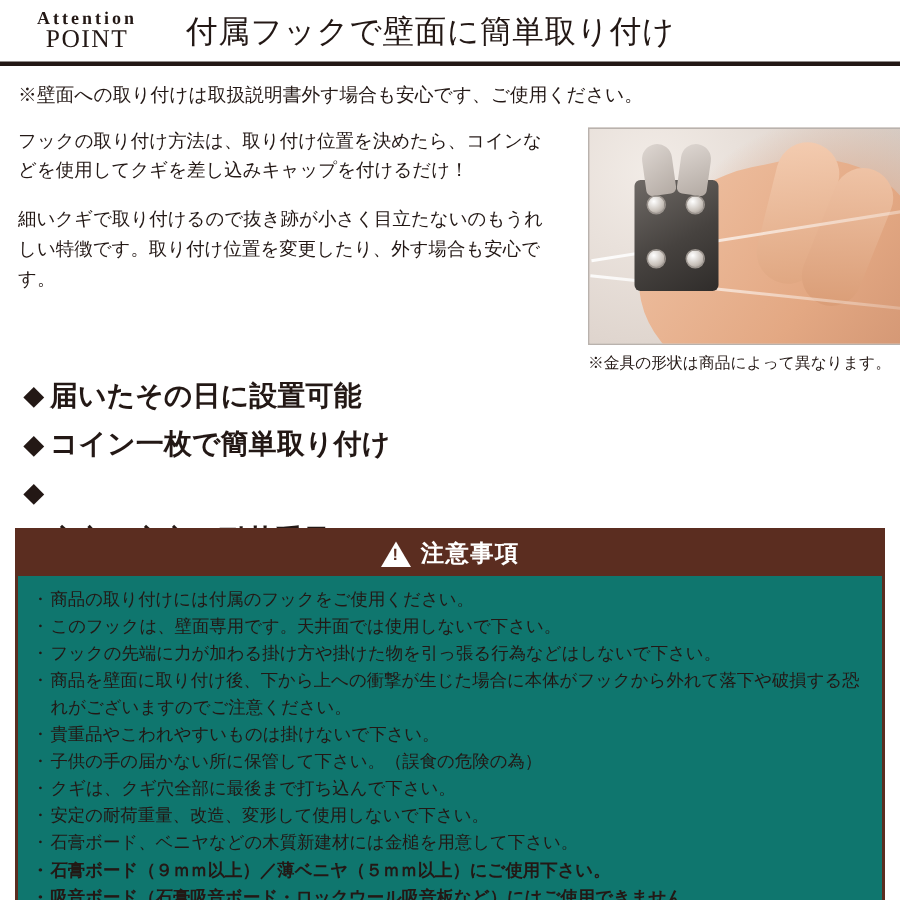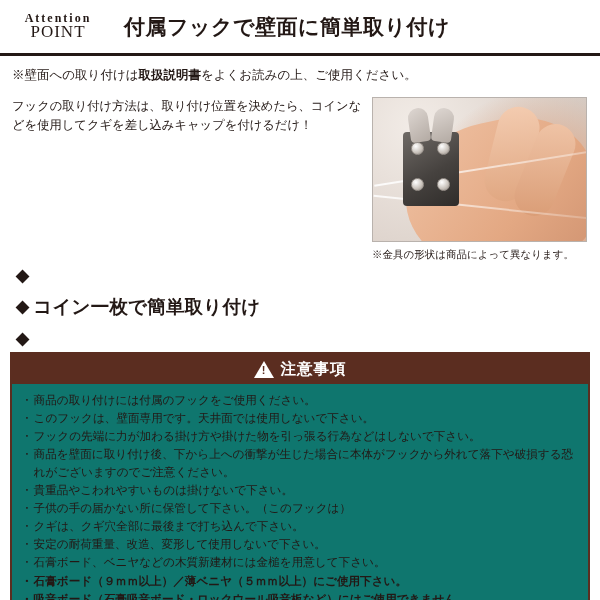--- a/index.html
+++ b/index.html
@@ -8,21 +8,21 @@
     background:#ffffff;
     font-family:"Liberation Sans", sans-serif;
     color:#231815;
     overflow:hidden;
   }
   .page{position:relative;width:600px;height:600px;}
 
   
   .header{
     display:flex;align-items:center;
-    height:56px;
+    height:44px;
     border-bottom:3px solid #231815;
     padding:0 0 0 6px;
     box-sizing:border-box;
   }
   .attention-logo{
     width:104px;
     text-align:center;
     line-height:1.05;
     flex:0 0 auto;
   }
@@ -38,39 +38,40 @@
     font-family:"Liberation Serif", serif;
     font-size:17px;
     font-weight:400;
     letter-spacing:1px;
     color:#231815;
     display:block;
     margin-top:-2px;
   }
   .header-title{
     font-size:21px;
-    font-weight:700;
+    font-weight:400;
     letter-spacing:0.5px;
     margin-left:14px;
   }
 
   
   .note-line{
     margin:11px 12px 0 12px;
     font-size:12.5px;
     line-height:1.4;
   }
   .note-line .strong{
-    font-weight:700;
+    font-weight:400;
   }
 
   
   .body-sec{
     display:flex;
     margin:12px 12px 0 12px;
+    gap:20px;
   }
   .body-left{
     width:352px;
     flex:0 0 auto;
   }
   .para{
     font-size:12.3px;
     line-height:1.62;
     margin:0 0 13px 0;
   }
@@ -242,26 +243,27 @@
 
   <div class="header">
     <div class="attention-logo">
       <span class="a-top">Attention</span>
       <span class="a-bot">POINT</span>
     </div>
     <div class="header-title">付属フックで壁面に簡単取り付け</div>
   </div>
 
   <div class="note-line">
-    <span>※壁面への取り付けは</span><span class="strong">取扱説明書</span><span>をよくお読みの上、ご使用ください。</span>
+    <span>※壁面への取り付けは</span><span class="strong">取扱説明書</span><span>外す場合も安心です、ご使用ください。</span>
   </div>
 
   <div class="body-sec">
     <div class="body-left">
       <p class="para">フックの取り付け方法は、取り付け位置を決めたら、コインなどを使用してクギを差し込みキャップを付けるだけ！</p>
+      <p class="para">細いクギで取り付けるので抜き跡が小さく目立たないのもうれしい特徴です。取り付け位置を変更したり、外す場合も安心です。</p>
     </div>
     <div class="body-right">
       <div class="photo">
         <div class="bg"></div>
         <div class="hand"></div>
         <div class="finger finger1"></div>
         <div class="finger finger2"></div>
         <div class="wire"></div>
         <div class="wire2"></div>
         <div class="bracket">
@@ -273,20 +275,21 @@
           <div class="screw s4"></div>
         </div>
       </div>
       <div class="photo-cap">※金具の形状は商品によって異なります。</div>
     </div>
   </div>
 
   <div class="bullets">
     <div class="bullet">
       <span class="dia">◆</span>
+      <span>届いたその日に設置可能</span>
     </div>
     <div class="bullet">
       <span class="dia">◆</span>
       <span>コイン一枚で簡単取り付け</span>
     </div>
     <div class="bullet">
       <span class="dia">◆</span>
     </div>
     <div class="bullet">
       <span class="dia">◆</span>
@@ -319,21 +322,21 @@
       <div class="c-item">
         <span class="dot">・</span>
         <span class="txt">商品を壁面に取り付け後、下から上への衝撃が生じた場合に本体がフックから外れて落下や破損する恐れがございますのでご注意ください。</span>
       </div>
       <div class="c-item">
         <span class="dot">・</span>
         <span class="txt">貴重品やこわれやすいものは掛けないで下さい。</span>
       </div>
       <div class="c-item">
         <span class="dot">・</span>
-        <span class="txt">子供の手の届かない所に保管して下さい。（このフックは）</span>
+        <span class="txt">子供の手の届かない所に保管して下さい。（誤食の危険の為）</span>
       </div>
       <div class="c-item">
         <span class="dot">・</span>
         <span class="txt">クギは、クギ穴全部に最後まで打ち込んで下さい。</span>
       </div>
       <div class="c-item">
         <span class="dot">・</span>
         <span class="txt">安定の耐荷重量、改造、変形して使用しないで下さい。</span>
       </div>
       <div class="c-item">

